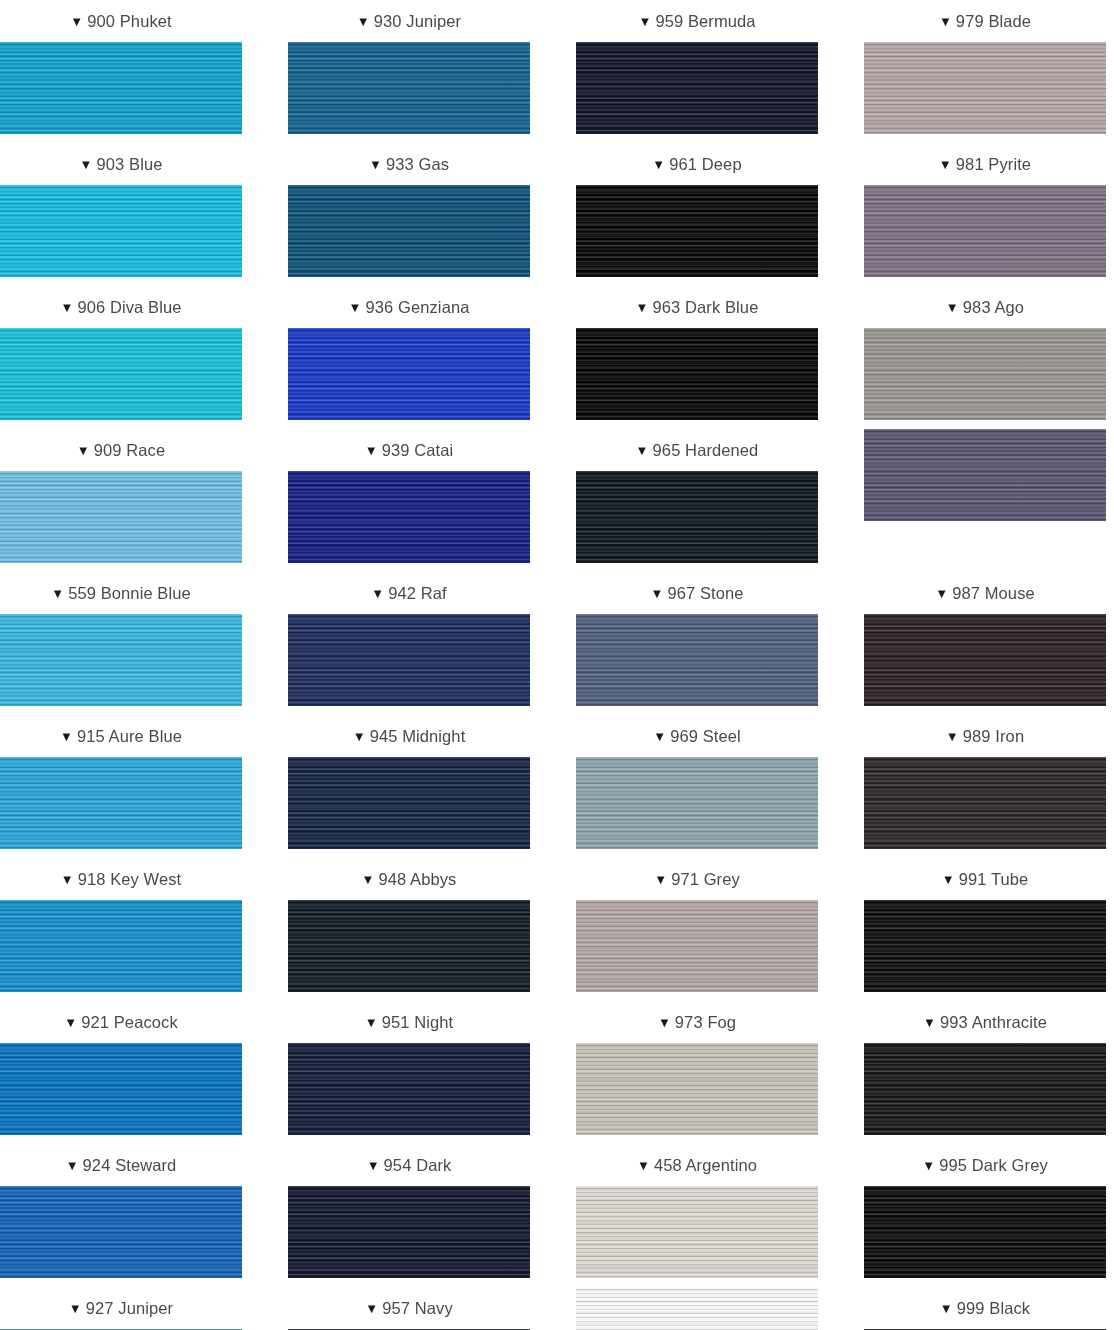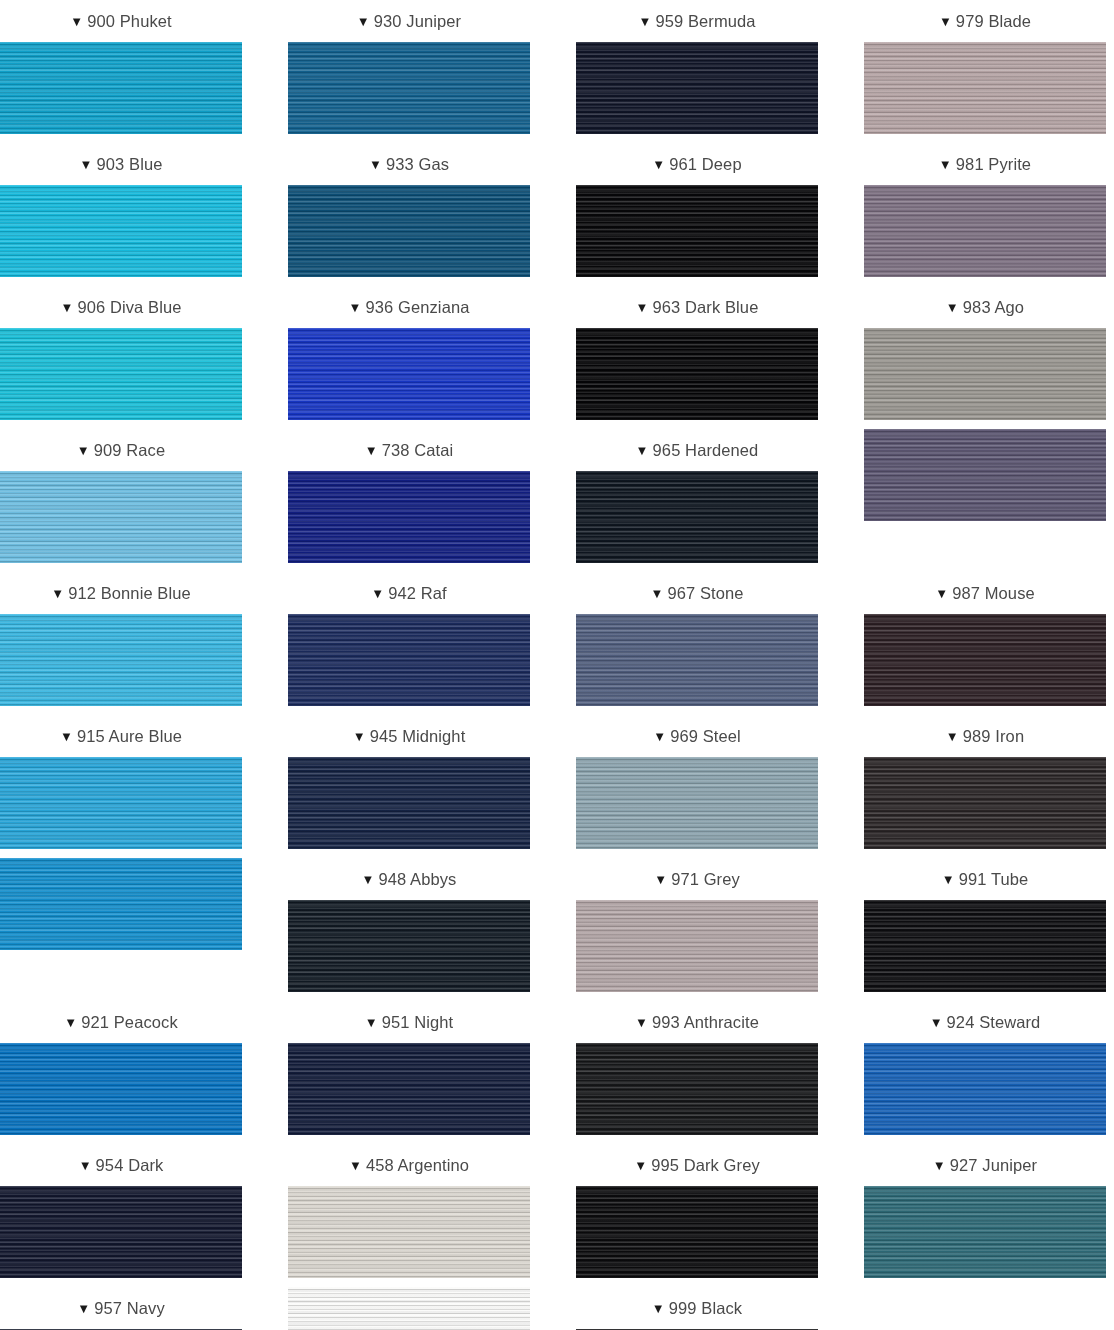--- a/index.html
+++ b/index.html
@@ -146,32 +146,32 @@
     </div>
     <div class="swatch-cell">
       <div class="swatch-label"><span class="tri-icon">▼</span><span class="swatch-code">983</span> <span class="swatch-name">Ago</span></div>
       <div class="swatch-chip" style="background-color: rgb(154, 151, 145);"></div>
     </div>
     <div class="swatch-cell">
       <div class="swatch-label"><span class="tri-icon">▼</span><span class="swatch-code">909</span> <span class="swatch-name">Race</span></div>
       <div class="swatch-chip" style="background-color: rgb(111, 192, 228);"></div>
     </div>
     <div class="swatch-cell">
-      <div class="swatch-label"><span class="tri-icon">▼</span><span class="swatch-code">738</span> <span class="swatch-name">Catai</span></div>
+      <div class="swatch-label"><span class="tri-icon">▼</span><span class="swatch-code">939</span> <span class="swatch-name">Catai</span></div>
       <div class="swatch-chip" style="background-color: rgb(17, 30, 130);"></div>
     </div>
     <div class="swatch-cell">
       <div class="swatch-label"><span class="tri-icon">▼</span><span class="swatch-code">965</span> <span class="swatch-name">Hardened</span></div>
       <div class="swatch-chip" style="background-color: rgb(14, 22, 32);"></div>
     </div>
     <div class="swatch-cell">
       <div class="swatch-chip" style="background-color: rgb(90, 84, 112);"></div>
     </div>
     <div class="swatch-cell">
-      <div class="swatch-label"><span class="tri-icon">▼</span><span class="swatch-code">912</span> <span class="swatch-name">Bonnie Blue</span></div>
+      <div class="swatch-label"><span class="tri-icon">▼</span><span class="swatch-code">559</span> <span class="swatch-name">Bonnie Blue</span></div>
       <div class="swatch-chip" style="background-color: rgb(56, 183, 226);"></div>
     </div>
     <div class="swatch-cell">
       <div class="swatch-label"><span class="tri-icon">▼</span><span class="swatch-code">942</span> <span class="swatch-name">Raf</span></div>
       <div class="swatch-chip" style="background-color: rgb(27, 43, 94);"></div>
     </div>
     <div class="swatch-cell">
       <div class="swatch-label"><span class="tri-icon">▼</span><span class="swatch-code">967</span> <span class="swatch-name">Stone</span></div>
       <div class="swatch-chip" style="background-color: rgb(80, 94, 126);"></div>
     </div>
@@ -189,20 +189,21 @@
     </div>
     <div class="swatch-cell">
       <div class="swatch-label"><span class="tri-icon">▼</span><span class="swatch-code">969</span> <span class="swatch-name">Steel</span></div>
       <div class="swatch-chip" style="background-color: rgb(141, 165, 176);"></div>
     </div>
     <div class="swatch-cell">
       <div class="swatch-label"><span class="tri-icon">▼</span><span class="swatch-code">989</span> <span class="swatch-name">Iron</span></div>
       <div class="swatch-chip" style="background-color: rgb(42, 37, 38);"></div>
     </div>
     <div class="swatch-cell">
+      <div class="swatch-label"><span class="tri-icon">▼</span><span class="swatch-code">918</span> <span class="swatch-name">Key West</span></div>
       <div class="swatch-chip" style="background-color: rgb(18, 143, 206);"></div>
     </div>
     <div class="swatch-cell">
       <div class="swatch-label"><span class="tri-icon">▼</span><span class="swatch-code">948</span> <span class="swatch-name">Abbys</span></div>
       <div class="swatch-chip" style="background-color: rgb(17, 26, 36);"></div>
     </div>
     <div class="swatch-cell">
       <div class="swatch-label"><span class="tri-icon">▼</span><span class="swatch-code">971</span> <span class="swatch-name">Grey</span></div>
       <div class="swatch-chip" style="background-color: rgb(180, 167, 168);"></div>
     </div>
@@ -212,20 +213,24 @@
     </div>
     <div class="swatch-cell">
       <div class="swatch-label"><span class="tri-icon">▼</span><span class="swatch-code">921</span> <span class="swatch-name">Peacock</span></div>
       <div class="swatch-chip" style="background-color: rgb(5, 114, 192);"></div>
     </div>
     <div class="swatch-cell">
       <div class="swatch-label"><span class="tri-icon">▼</span><span class="swatch-code">951</span> <span class="swatch-name">Night</span></div>
       <div class="swatch-chip" style="background-color: rgb(18, 28, 58);"></div>
     </div>
     <div class="swatch-cell">
+      <div class="swatch-label"><span class="tri-icon">▼</span><span class="swatch-code">973</span> <span class="swatch-name">Fog</span></div>
+      <div class="swatch-chip" style="background-color: rgb(199, 196, 184);"></div>
+    </div>
+    <div class="swatch-cell">
       <div class="swatch-label"><span class="tri-icon">▼</span><span class="swatch-code">993</span> <span class="swatch-name">Anthracite</span></div>
       <div class="swatch-chip" style="background-color: rgb(22, 23, 25);"></div>
     </div>
     <div class="swatch-cell">
       <div class="swatch-label"><span class="tri-icon">▼</span><span class="swatch-code">924</span> <span class="swatch-name">Steward</span></div>
       <div class="swatch-chip" style="background-color: rgb(21, 97, 184);"></div>
     </div>
     <div class="swatch-cell">
       <div class="swatch-label"><span class="tri-icon">▼</span><span class="swatch-code">954</span> <span class="swatch-name">Dark</span></div>
       <div class="swatch-chip" style="background-color: rgb(18, 23, 46);"></div>

